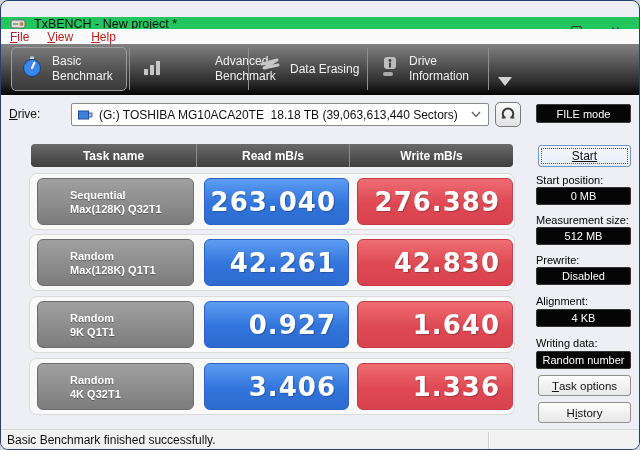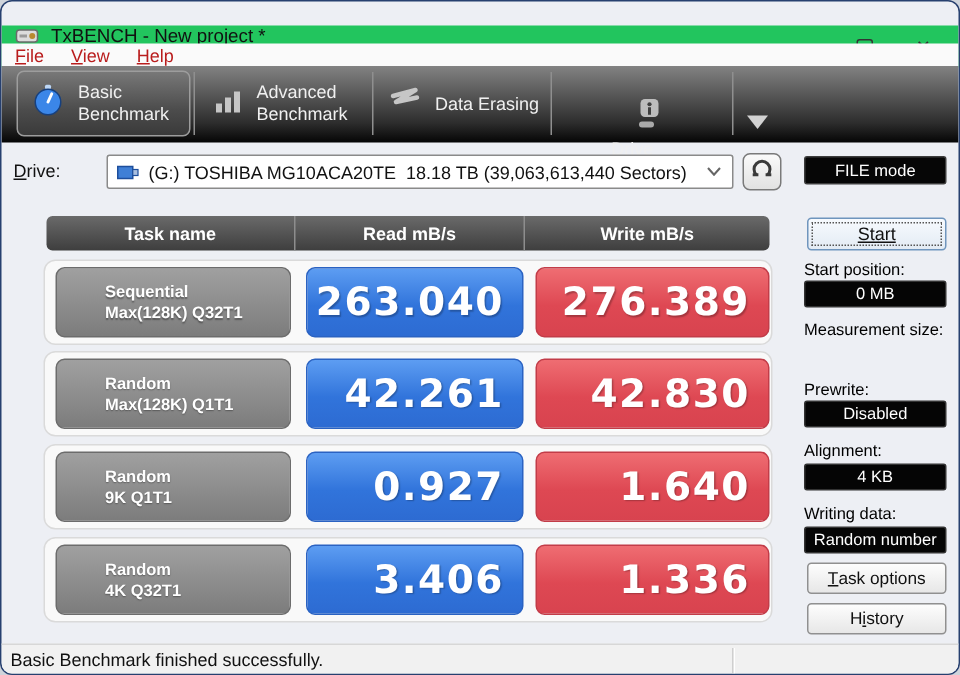--- a/index.html
+++ b/index.html
@@ -17,23 +17,23 @@
   
   .menubar{position:absolute;left:0;top:28px;width:100%;height:15px;background:#fafafa;display:flex;align-items:center;}
   .menu-item{font-size:12px;color:#b91c1c;padding:0 9px;}
   
   .tabstrip{position:absolute;left:0;top:43px;width:100%;height:51px;
             background:linear-gradient(#828282,#5a5a5a 35%,#2c2c2c 75%,#050505);}
   .tab{position:absolute;display:flex;align-items:center;color:#f0f0f0;}
   .tab-label{font-size:12px;line-height:15px;margin-left:9px;}
   .tab-selected{left:10px;top:3px;width:116px;height:44px;border:1px solid #9d9d9d;border-radius:5px;
                 background:linear-gradient(#787878,#4c4c4c 60%,#3a3a3a);box-sizing:border-box;padding-left:9px;}
-  .tab-2{left:133px;top:3px;width:112px;height:44px;padding-left:8px;box-sizing:border-box;}
+  .tab-2{left:133px;top:3px;width:112px;height:44px;padding-left:8px;box-sizing:border-box;gap:44px;}
   .tab-3{left:252px;top:3px;width:112px;height:44px;padding-left:6px;box-sizing:border-box;}
-  .tab-4{left:371px;top:21px;width:114px;height:44px;padding-left:8px;box-sizing:border-box;flex-direction:column;}
+  .tab-4{left:371px;top:3px;width:114px;height:44px;padding-left:8px;box-sizing:border-box;}
   .tab-sep{position:absolute;top:4px;width:1px;height:42px;background:#8f8f8f;}
   .overflow-arrow{position:absolute;left:497px;top:33px;width:0;height:0;
                   border-left:7px solid transparent;border-right:7px solid transparent;border-top:9px solid #d2d2d2;}
   
   .drive-label{position:absolute;left:8px;top:106px;font-size:12px;color:#111;}
   .drive-combo{position:absolute;left:70px;top:102px;width:418px;height:23px;background:#fff;border:1px solid #8a8a8a;
                box-sizing:border-box;display:flex;align-items:center;border-radius:2px;}
   .drive-combo-text{flex:1;font-size:12px;color:#111;margin-left:6px;white-space:pre;overflow:hidden;}
   .combo-chevron{margin-right:7px;display:flex;}
   .refresh-btn{position:absolute;left:494px;top:101px;width:26px;height:25px;border:1px solid #7a7a7a;border-radius:5px;
@@ -242,20 +242,21 @@
   </div>
 
   <div class="start-btn">
       <u>Start</u>
     </div>
 
   <span class="panel-label lbl0">Start position:</span>
   <div class="panel-box box0">0 MB</div>
 
   <span class="panel-label lbl1">Measurement size:</span>
+  <div class="panel-box box1">512 MB</div>
 
   <span class="panel-label lbl2">Prewrite:</span>
   <div class="panel-box box2">Disabled</div>
 
   <span class="panel-label lbl3">Alignment:</span>
   <div class="panel-box box3">4 KB</div>
 
   <span class="panel-label lbl4">Writing data:</span>
   <div class="panel-box box4">Random number</div>
 

